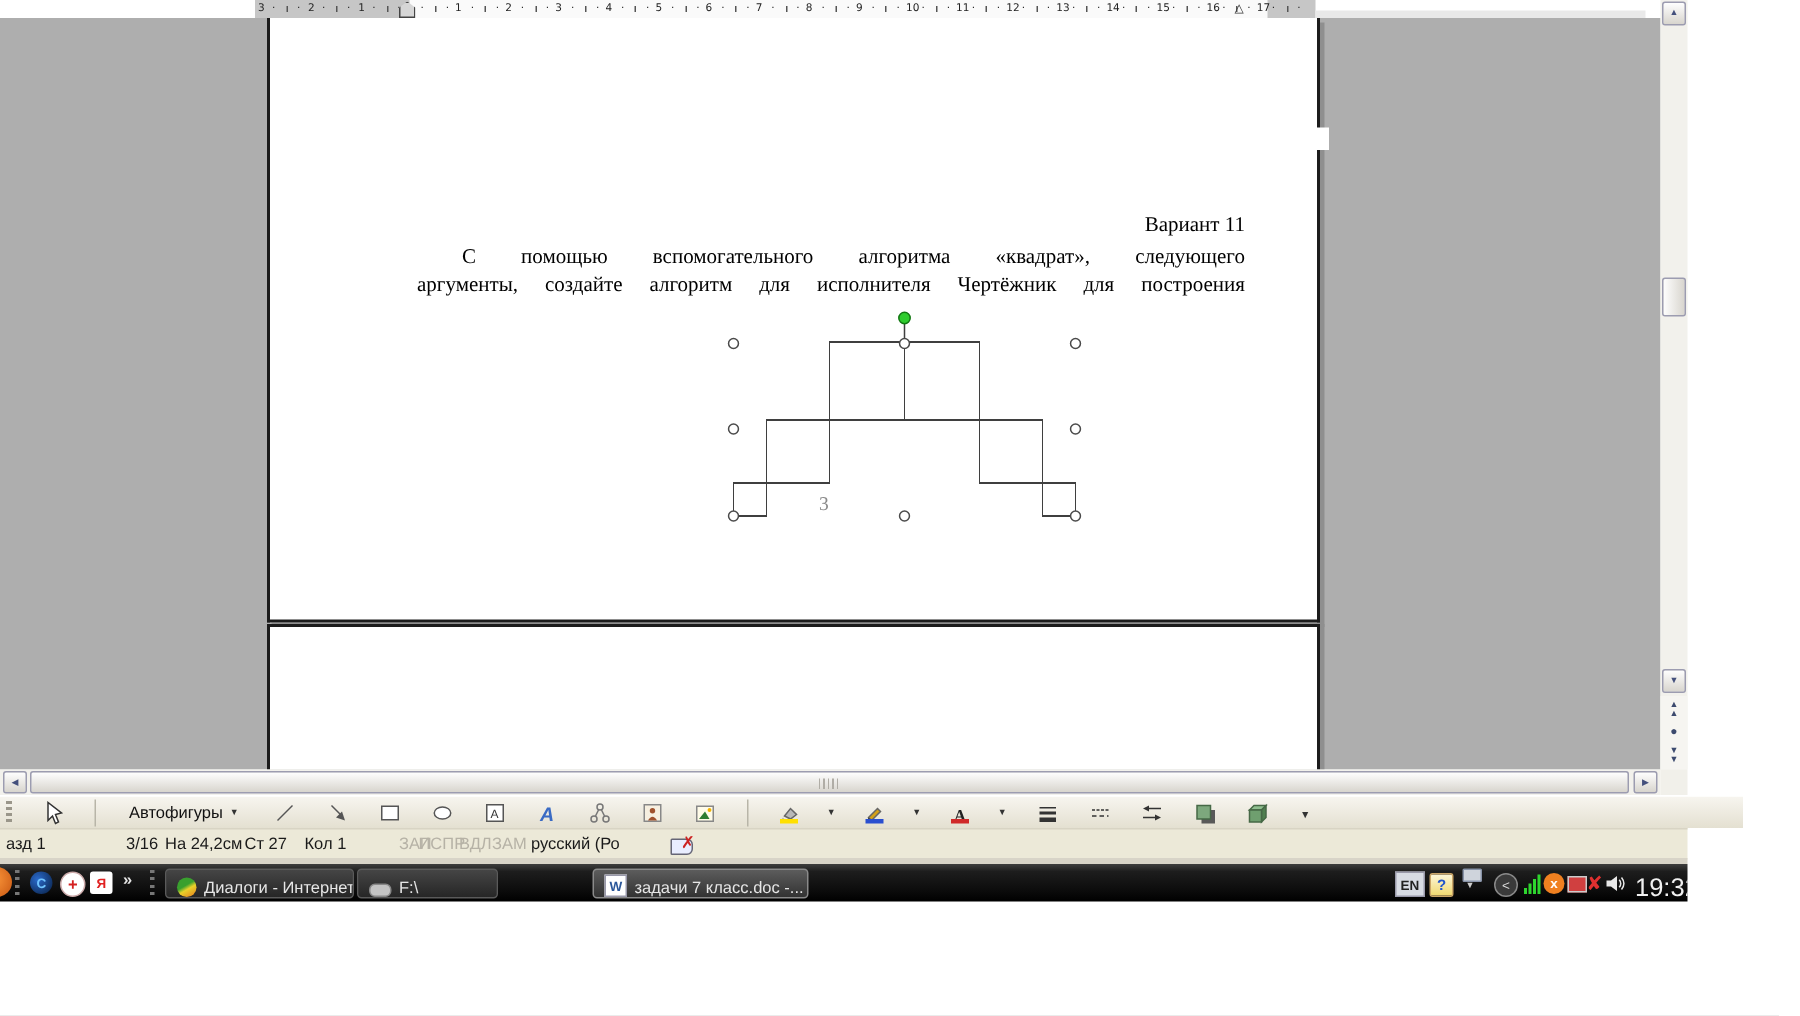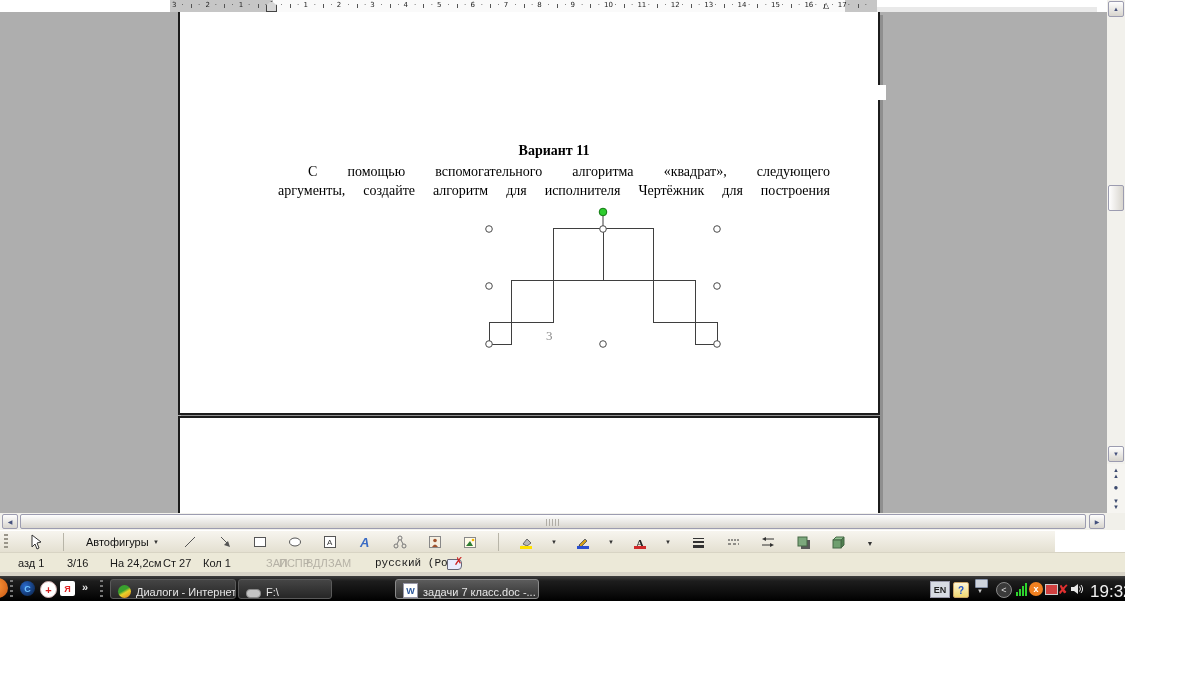--- a/index.html
+++ b/index.html
@@ -23,21 +23,21 @@
   .docarea{position:absolute;left:0;top:12px;width:1107px;height:501px;background:#aeaeae;overflow:hidden;}
   .page{position:absolute;left:178px;width:698px;background:#fff;}
   .page1{top:0;height:401px;border-left:2px solid #1c1c1c;border-right:2px solid #1c1c1c;
          border-bottom:2px solid #1c1c1c;box-shadow:3px 3px 0 #8f8f8f;}
   .page2{top:404px;height:97px;border-left:2px solid #1c1c1c;border-right:2px solid #1c1c1c;
          border-top:2px solid #1c1c1c;box-shadow:3px 0 0 #8f8f8f;}
   .white-notch{position:absolute;left:872px;top:73px;width:14px;height:15px;background:#fff;}
 
   .textcol{position:absolute;left:98px;top:131px;width:552px;
            font-family:"Liberation Serif","DejaVu Serif",serif;font-size:14px;color:#000;}
-  .doc-title{height:19px;text-align:center;font-weight:bold;}
+  .doc-title{height:19px;text-align:right;font-weight:normal;}
   .tline{height:19px;line-height:19px;white-space:nowrap;}
   .tline.just{display:flex;justify-content:space-between;}
   .tline.ind{padding-left:30px;}
 
   .figure-svg{position:absolute;left:300px;top:193px;}
   .flabel{font-family:"Liberation Serif","DejaVu Serif",serif;font-size:13px;fill:#8a8a8a;}
 
   
   .vscroll{position:absolute;left:1107px;top:0;width:18px;height:513px;background:#f2f1ec;}
   .hscroll{position:absolute;left:0;top:513px;width:1107px;height:17px;background:#f2f1ec;}
@@ -48,21 +48,21 @@
         border:1px solid #9c9cb0;border-radius:2px;box-sizing:border-box;}
   .hthumb{background:linear-gradient(180deg,#fefefe,#d8d5ce);}
   .hgrip{position:absolute;left:50%;top:4px;transform:translateX(-50%);width:14px;height:7px;
         background:repeating-linear-gradient(90deg,#b0ada6 0 1px,transparent 1px 3px);}
   .browse{position:absolute;left:1107px;top:464px;width:18px;height:49px;background:#f6f5f1;
         display:flex;flex-direction:column;align-items:center;justify-content:space-around;}
   .bglyph{font-size:6px;color:#3c4a6e;line-height:6px;text-align:center;cursor:default;}
   .corner{position:absolute;left:1107px;top:513px;width:18px;height:17px;background:#f1f0ea;}
 
   
-  .drawbar{position:absolute;left:0;top:530px;width:1055px;height:22px;
+  .drawbar{position:absolute;left:0;top:530px;width:1162px;height:22px;
         background:linear-gradient(180deg,#f7f5ef,#e4e0d1);border-top:1px solid #fff;
         display:flex;align-items:center;padding-left:2px;box-sizing:border-box;gap:15px;}
   .grip{width:4px;height:16px;margin:0 2px;
         background:repeating-linear-gradient(180deg,#9a968a 0 2px,transparent 2px 4px);}
   .tsep{width:1px;height:18px;background:#b8b5a8;margin:0 3px;}
   .tool{width:20px;height:18px;display:flex;align-items:center;justify-content:center;}
   .tool-text{height:18px;display:flex;align-items:center;font-size:11px;color:#111;padding:0 4px;gap:3px;}
   .dd{font-size:6px;color:#333;width:9px;text-align:center;}
   .colorbar{position:absolute;left:3px;bottom:2px;width:12px;height:3px;}
   .relbox{position:relative;width:18px;height:18px;display:flex;align-items:center;justify-content:center;}
@@ -389,30 +389,30 @@
       <svg width="16" height="16">
           <polygon points="3,6 6,3 14,3 11,6" fill="#8fbf8f" stroke="#466846"></polygon>
           <polygon points="11,6 14,3 14,11 11,14" fill="#4f7f4f" stroke="#466846"></polygon>
           <rect x="3" y="6" width="8" height="8" fill="#6f9f6f" stroke="#466846"></rect>
         </svg>
     </div>
     <div class="overflow-btn">▼</div>
   </div>
 
   <div class="statusbar">
-    <span style="left:18px;">азд 1</span>
-    <span style="left:67px;">3/16</span>
+    <span style="left:4px;">азд 1</span>
+    <span style="left:84px;">3/16</span>
     <span style="left:110px;">На 24,2см</span>
     <span style="left:163px;">Ст 27</span>
     <span style="left:203px;text-align:right;">Кол 1</span>
     <span class="smode" style="left:266px;">ЗАП</span>
     <span class="smode" style="left:279px;">ИСПР</span>
     <span class="smode" style="left:306px;">ВДЛ</span>
     <span class="smode" style="left:328px;">ЗАМ</span>
-    <span style="left:375px;font-family:Liberation Mono, monospace;">русский (Ро</span>
+    <span style="left:354px;">русский (Ро</span>
     <div class="spellbook">
       <div class="bk"></div>
       <div class="bx">✗</div>
     </div>
   </div>
   <div class="frame-bottom"></div>
 
   <div class="taskbar">
     <div class="start-sliver"></div>
     <div class="tgrip" style="left:10px;"></div>

